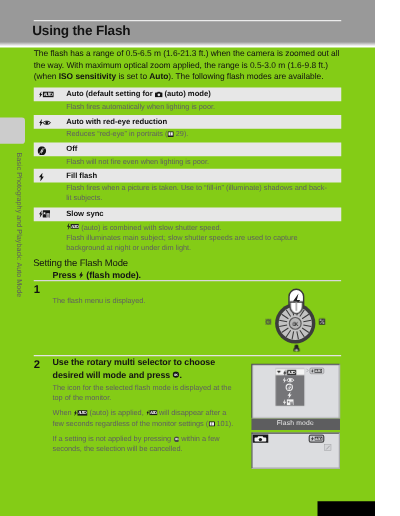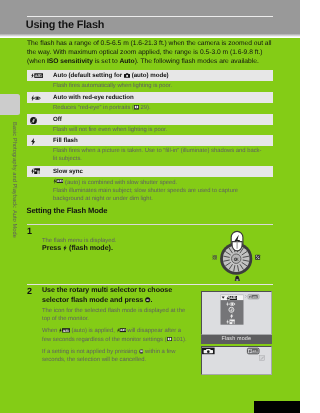--- a/index.html
+++ b/index.html
@@ -20,21 +20,21 @@
 .intro{position:absolute;left:27px;top:39.2px;width:246px;font-size:6.7px;color:#111;
   line-height:9.05px;letter-spacing:-0.015px;text-align:left}
 .intro b{font-weight:bold}
 .band{position:absolute;left:27px;width:246px;height:11.1px;background:#e7e7e7}
 .ticon{position:absolute;display:flex;align-items:center;justify-content:flex-start}
 .tname{position:absolute;left:53px;font-size:6.15px;font-weight:bold;color:#111;
   line-height:11.1px;white-space:nowrap;letter-spacing:-0.02px}
 .tdesc{position:absolute;left:53px;font-size:5.88px;color:#606060;line-height:8.1px;
   width:210px;letter-spacing:-0.01px}
 
-.h2{position:absolute;left:26.5px;font-size:7.6px;font-weight:bold;color:#131313;
+.h2{position:absolute;left:26.5px;font-size:7.6px;font-weight:normal;color:#131313;
   letter-spacing:-0.1px;white-space:nowrap}
 .h2rule{position:absolute;left:27px;width:246px;height:1px;background:#d8d8d8}
 
 .stepnum{position:absolute;font-size:9px;font-weight:bold;color:#111;line-height:10px}
 .steptitle{position:absolute;font-size:7.1px;font-weight:bold;color:#141414;line-height:9.8px;letter-spacing:-0.03px}
 .stepdesc{position:absolute;font-size:5.9px;color:#606060;line-height:8.3px;letter-spacing:-0.01px}
 
 .ic{display:inline-block;vertical-align:-0.08em}
 svg{shape-rendering:geometricPrecision}
 svg text{will-change:transform}
@@ -127,29 +127,29 @@
   <div class="tdesc" style="top:177.9px"><svg class="ic" width="10.4" height="6.2" viewBox="0 0 62 37">
         <path fill="#222" d="M14.2 1 L3.5 20.5 L10.4 20.5 L7.2 36 L19.5 16.2 L12.3 16.2 Z"></path>
         <rect x="21" y="7" width="41" height="23" fill="#222"></rect>
         <text x="41.5" y="25.5" font-family="Liberation Sans,sans-serif" font-size="19" font-weight="bold" fill="#e9e9e9" text-anchor="middle" textLength="37">AUTO</text>
       </svg><span> (auto) is combined with slow shutter speed.</span><br><span>Flash illuminates main subject; slow shutter speeds are used to capture background at night or under dim light.</span></div>
 
   <div class="h2" style="top:205.5px">Setting the Flash Mode</div>
   <div class="h2rule" style="top:223.6px"></div>
 
   <div class="stepnum" style="left:27px;top:226.4px">1</div>
-  <div class="steptitle" style="left:42px;top:244px;width:150px"><span>Press </span><svg class="ic" width="4" height="6" viewBox="0 0 28 42">
+  <div class="steptitle" style="left:42px;top:216px;width:150px"><span>Press </span><svg class="ic" width="4" height="6" viewBox="0 0 28 42">
         <path fill="#141414" d="M18.5 1 L2 23.5 L10.6 23.5 L7 41 L25.5 17.6 L16.2 17.6 Z"></path>
       </svg><span> (flash mode).</span></div>
   <div class="stepdesc" style="left:42px;top:236.8px;width:150px">The flash menu is displayed.</div>
 
   <div class="h2rule" style="top:283.8px;background:#e3e3e3"></div>
 
   <div class="stepnum" style="left:27px;top:286px">2</div>
-  <div class="steptitle" style="left:42px;top:286.4px;width:152px"><span>Use the rotary multi selector to choose selector flash mode and press </span><svg class="ic" width="5.4" height="5.4" viewBox="0 0 34 34">
+  <div class="steptitle" style="left:42px;top:286.4px;width:152px"><span>Use the rotary multi selector to choose desired will mode and press </span><svg class="ic" width="5.4" height="5.4" viewBox="0 0 34 34">
         <circle cx="17" cy="17" r="16" fill="#141414"></circle>
         <text x="17" y="23.5" font-family="Liberation Sans,sans-serif" font-size="17" font-weight="bold" fill="#fff" text-anchor="middle" textLength="22">OK</text>
       </svg><span>.</span></div>
   <div class="stepdesc" style="left:42px;top:306.6px;width:152px">The icon for the selected flash mode is displayed at the top of the monitor.</div>
   <div class="stepdesc" style="left:42px;top:327.4px;width:148px"><span>When </span><svg class="ic" width="11" height="4.8" viewBox="0 0 110 48">
         <path fill="#1d1d1d" d="M20 0 L2 26 L10 26 L5 48 L26 20 L17 20 Z"></path>
         <rect x="30" y="2" width="80" height="43" fill="#1d1d1d"></rect>
         <text x="70" y="36" font-family="Liberation Sans,sans-serif" font-size="34" font-weight="bold" fill="#eee" text-anchor="middle" textLength="70">AUTO</text>
       </svg><span> (auto) is applied, </span><svg class="ic" width="9" height="4.4" viewBox="0 0 90 44">
         <path fill="#1d1d1d" d="M18 0 L2 24 L9 24 L4 44 L23 18 L15 18 Z"></path>

